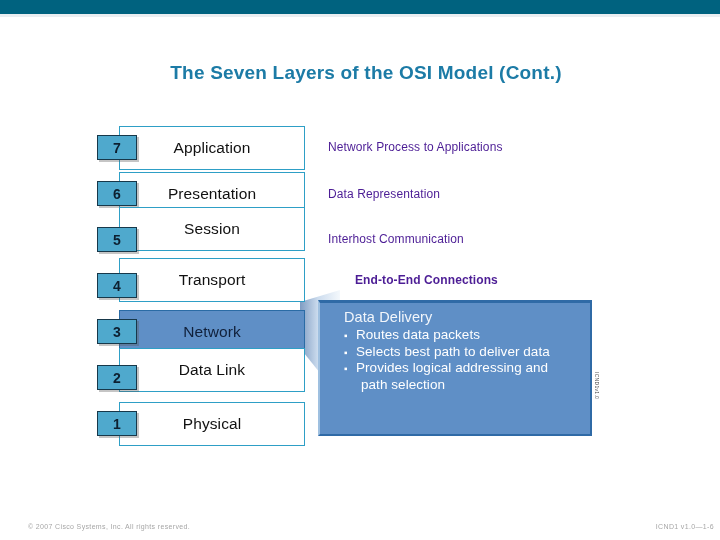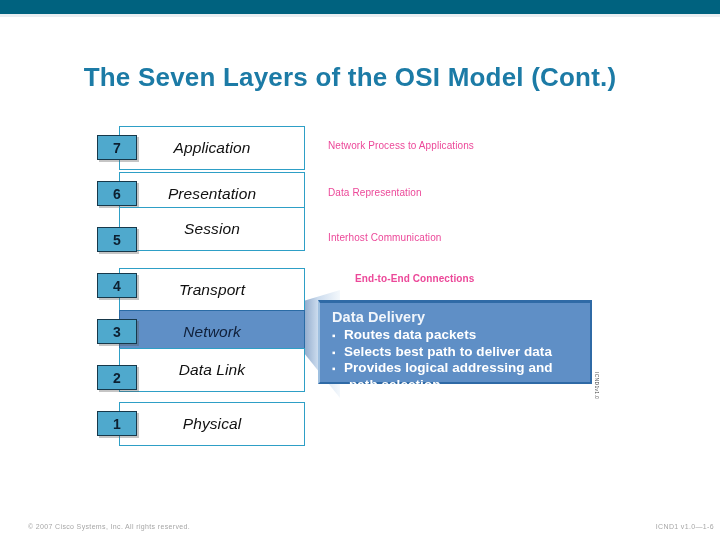--- a/index.html
+++ b/index.html
@@ -30,25 +30,26 @@
     height: 3px;
     background: #e9eef1;
   }
 
   
   .slide-title {
     position: absolute;
     left: 0; top: 62px;
     width: 700px;
     text-align: center;
-    font-size: 26px;
+    font-size: 19px;
     font-weight: bold;
     color: #1c7ba6;
     letter-spacing: 0.2px;
     white-space: nowrap;
+    padding-left: 16px;
   }
 
   
   .diagram {
     position: absolute;
     left: 0; top: 0;
     width: 720px;
     height: 540px;
   }
 
@@ -64,21 +65,20 @@
     position: absolute;
     left: 22px;
     width: 186px;
     height: 44px;
     box-sizing: border-box;
     border: 1.6px solid #2e9fc6;
     background: #ffffff;
     display: flex;
     align-items: center;
     justify-content: center;
-    font-style: italic;
   }
   .layer-row.active {
     background: #5f8fc6;
     border-color: #2a6ba5;
   }
   .layer-name {
     font-size: 15.5px;
     color: #111111;
     letter-spacing: 0.1px;
     white-space: nowrap;
@@ -101,22 +101,22 @@
     font-size: 14px;
     font-weight: bold;
     color: #0d2030;
     box-shadow: 2px 2px 0 rgba(90,90,90,0.35);
   }
 
   
   .desc {
     position: absolute;
     left: 328px;
-    font-size: 10px;
-    color: #ec4899;
+    font-size: 12px;
+    color: #4c1d95;
     white-space: nowrap;
     letter-spacing: 0.1px;
   }
   .desc.bold {
     font-weight: bold;
     left: 335px;
     margin-left: 20px;
   }
 
   
@@ -127,29 +127,28 @@
     width: 40px;
     height: 108px;
   }
 
   
   .callout {
     position: absolute;
     left: 318px;
     top: 300px;
     width: 274px;
-    height: 84px;
+    height: 136px;
     box-sizing: border-box;
     background: #5f8fc6;
     border-top: 3px solid #2f6aa6;
     border-right: 2px solid #2f6aa6;
     border-bottom: 2px solid #2f6aa6;
     border-left: 2px solid #9fc0e0;
-    padding: 6px 10px 6px 12px;
-    font-weight: bold;
+    padding: 6px 10px 6px 24px;
   }
   .callout-title {
     font-size: 14.5px;
     color: #f2f6fb;
     margin-bottom: 2px;
     letter-spacing: 0.1px;
   }
   .callout-list {
     list-style: none;
     margin: 0;
@@ -239,21 +238,21 @@
     <div class="layer-row" style="top:46px;">
       <span class="layer-name">Presentation</span>
     </div>
     <div class="layer-badge" style="top:55px;">6</div>
 
     <div class="layer-row" style="top:81px;">
       <span class="layer-name">Session</span>
     </div>
     <div class="layer-badge" style="top:101px;">5</div>
 
-    <div class="layer-row" style="top:142px;text-align:right;">
+    <div class="layer-row" style="top:132px;text-align:right;">
       <span class="layer-name">Transport</span>
     </div>
     <div class="layer-badge" style="top:147px;">4</div>
 
     <div class="layer-row active" style="top:184px;">
       <span class="layer-name">Network</span>
     </div>
     <div class="layer-badge" style="top:193px;">3</div>
 
     <div class="layer-row" style="top:222px;">

